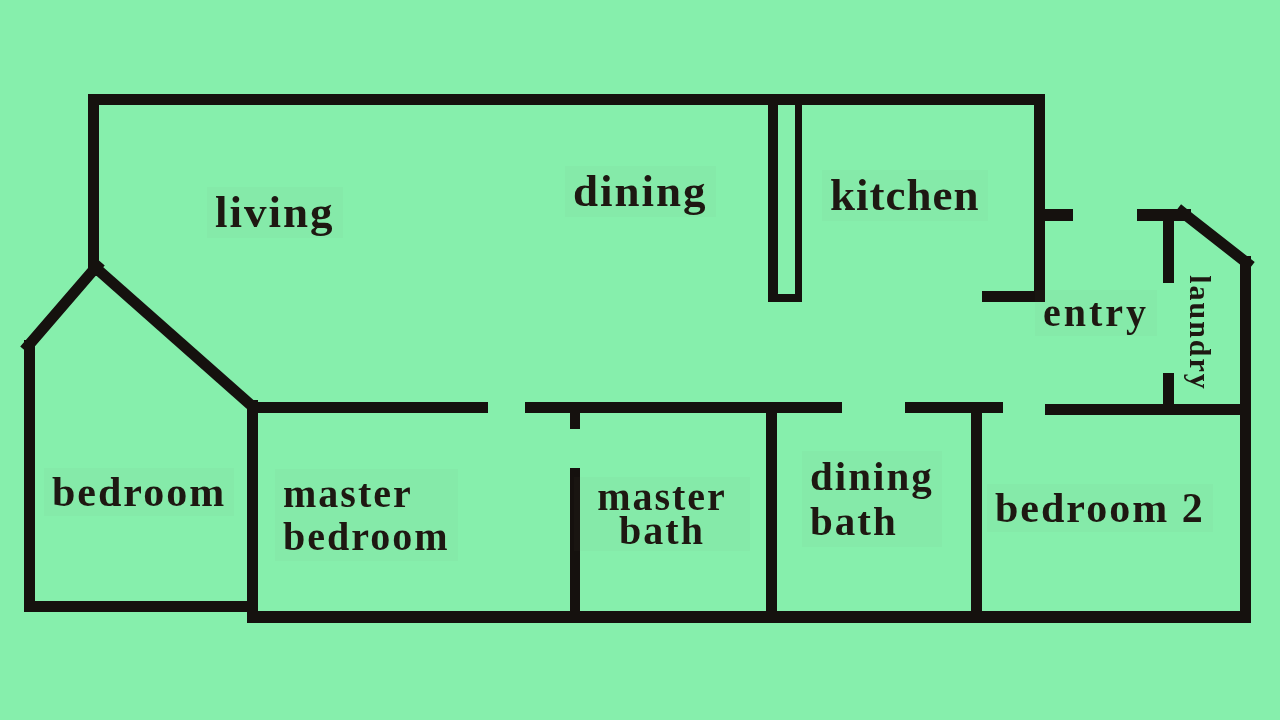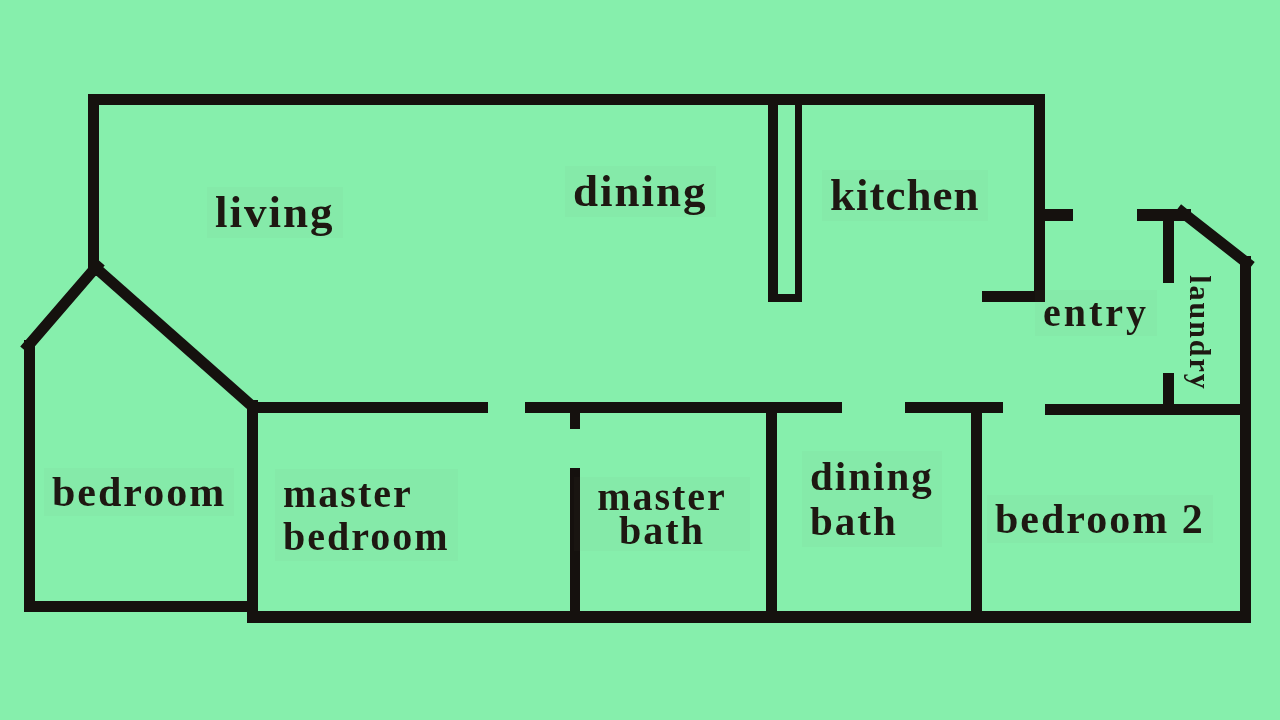--- a/index.html
+++ b/index.html
@@ -32,21 +32,21 @@
     margin:-3px -8px;
   }
   .lbl-living{left:215px;top:190px;font-size:45px;letter-spacing:2px;}
   .lbl-dining{left:573px;top:169px;font-size:45px;letter-spacing:2px;}
   .lbl-kitchen{left:830px;top:173px;font-size:45px;letter-spacing:1px;}
   .lbl-entry{left:1043px;top:293px;font-size:40px;letter-spacing:3px;}
   .lbl-balcony{left:52px;top:471px;font-size:42px;letter-spacing:2px;}
   .lbl-master-bedroom{left:283px;top:472px;font-size:40px;letter-spacing:2px;line-height:43px;}
   .lbl-master-bath{left:582px;top:480px;font-size:40px;letter-spacing:2px;line-height:34px;width:160px;text-align:center;}
   .lbl-guest-bath{left:810px;top:454px;font-size:41px;letter-spacing:2px;line-height:45px;}
-  .lbl-bedroom2{left:995px;top:498px;font-size:42px;letter-spacing:2px;}
+  .lbl-bedroom2{left:995px;top:487px;font-size:42px;letter-spacing:2px;}
   .lbl-laundry{
     left:1130px;top:313px;width:140px;height:40px;
     font-size:30px;letter-spacing:2px;line-height:40px;
     text-align:center;padding:0;margin:0;background:none;
     transform:rotate(90deg);
   }
   
   .divider{
     position:absolute;left:768px;top:98px;width:34px;height:204px;
     box-sizing:border-box;

